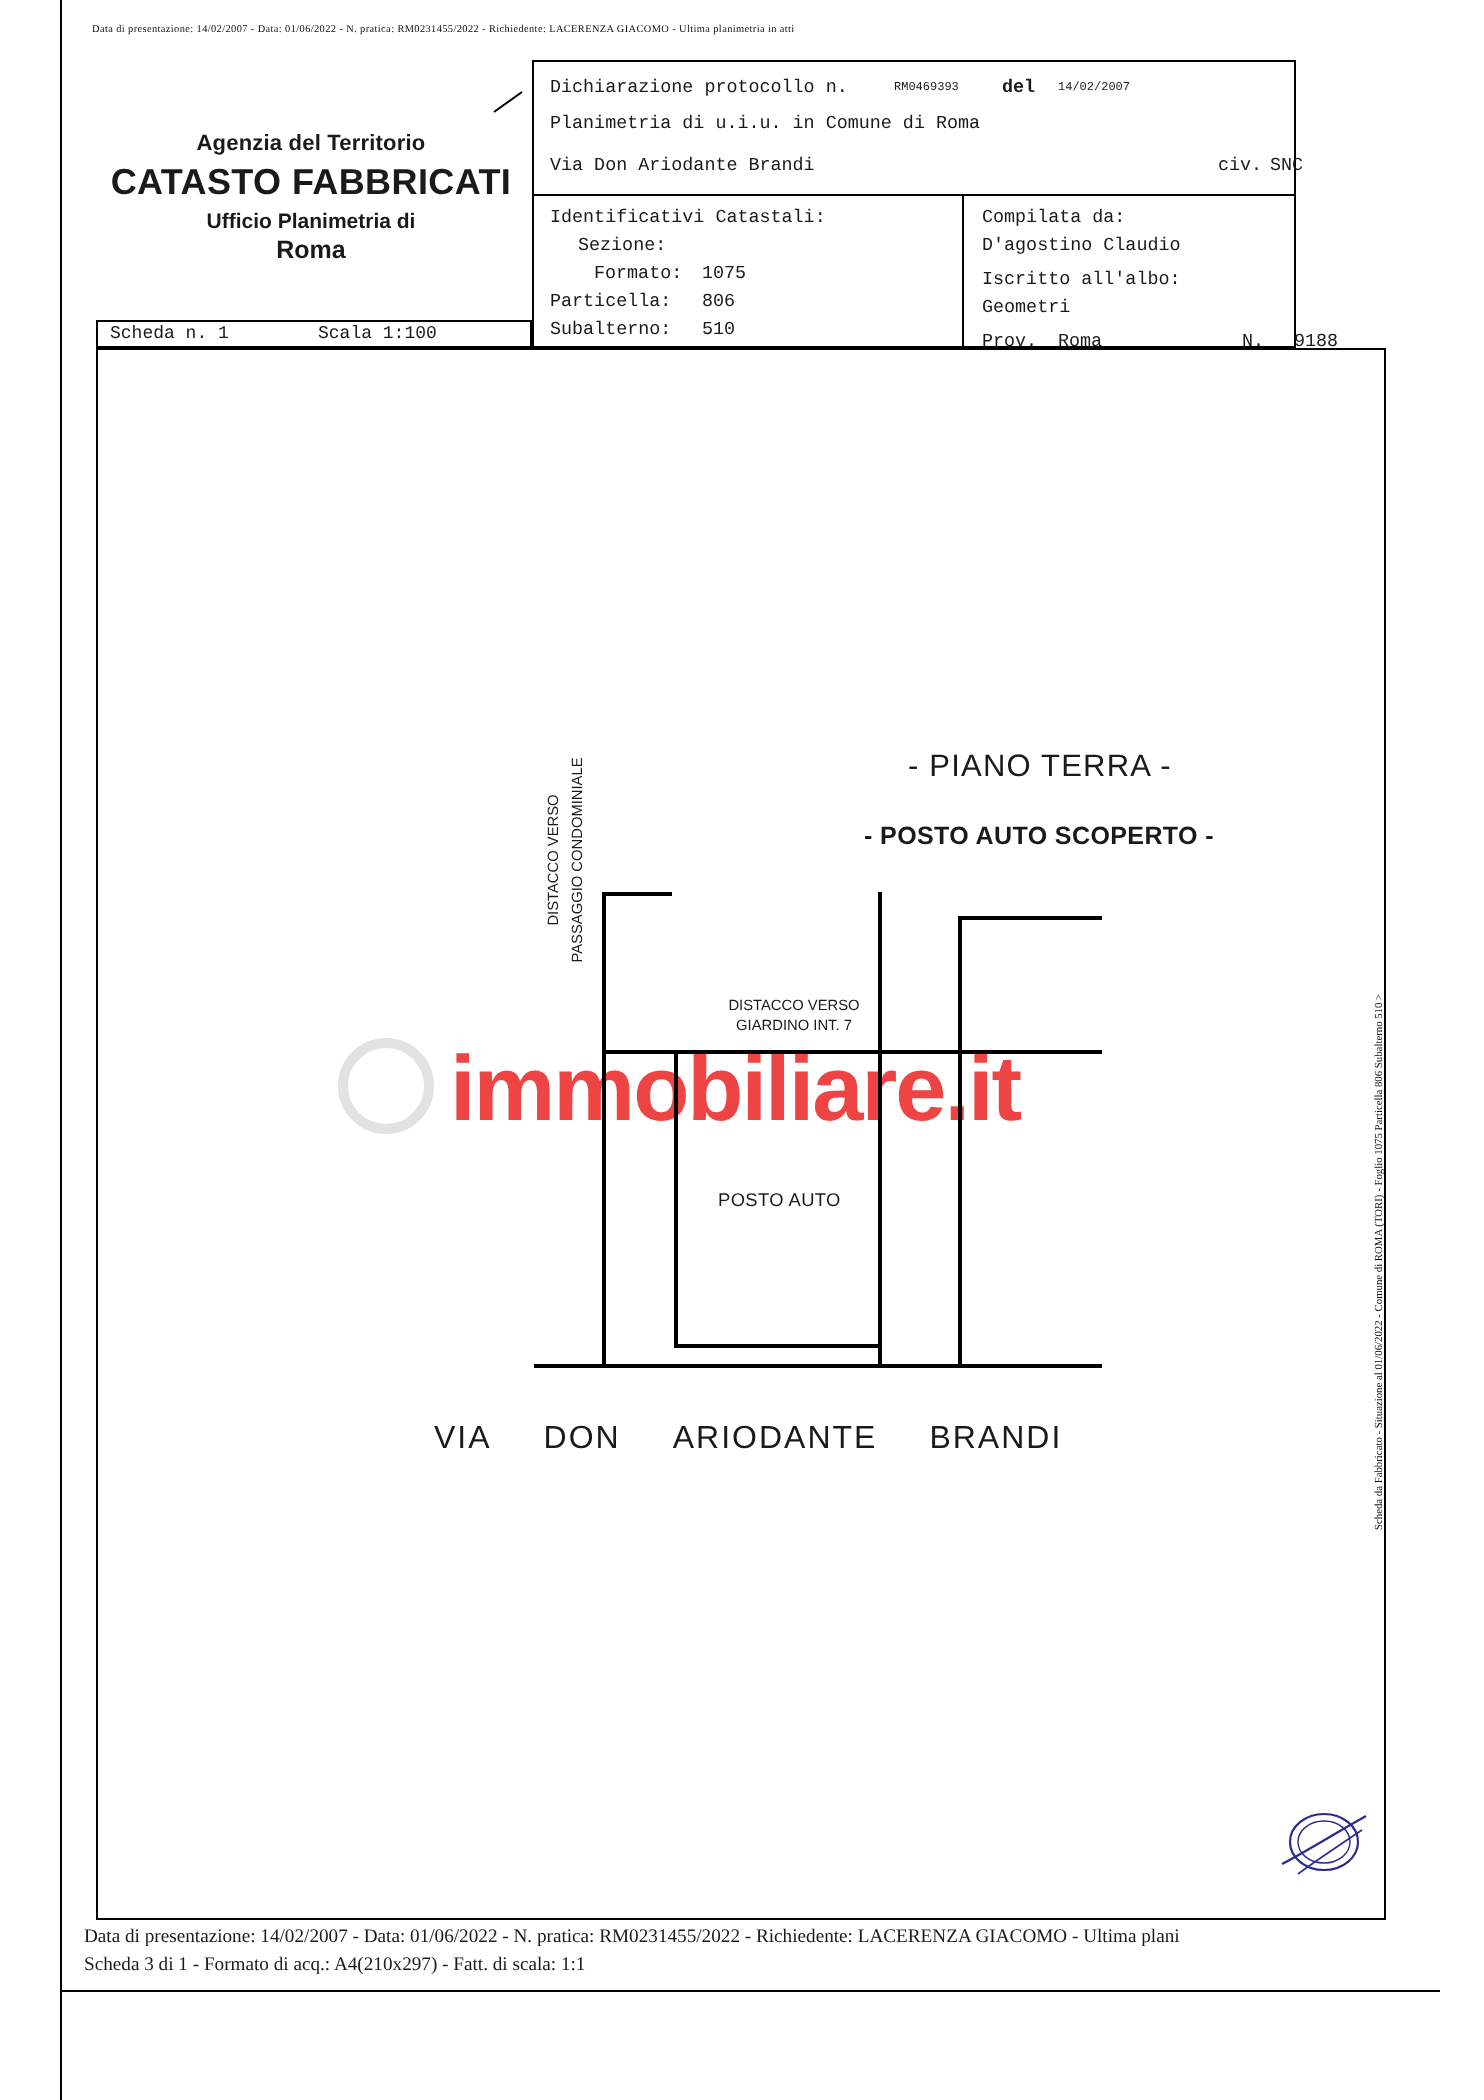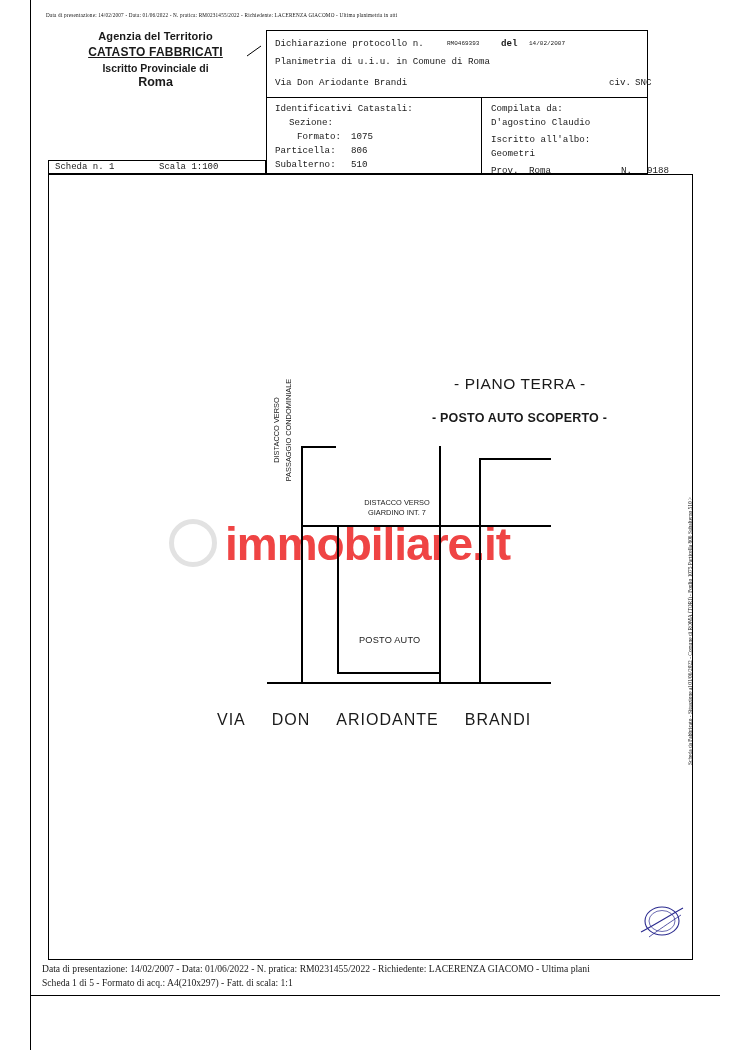--- a/index.html
+++ b/index.html
@@ -41,27 +41,27 @@
     left: 48px;
     top: 30px;
     width: 215px;
     text-align: center;
   }
   .agency-line1 {
     font-size: 11px;
     font-weight: bold;
     letter-spacing: .1px;
     margin-bottom: 3px;
+    margin-top: 36px;
   }
   .agency-line2 {
-    font-size: 12px;
+    font-size: 18px;
     font-weight: bold;
     letter-spacing: .2px;
     margin-bottom: 3px;
-    text-decoration: underline;
   }
   .agency-line3 {
     font-size: 10.5px;
     font-weight: bold;
     margin-bottom: 1px;
   }
   .agency-line4 {
     font-size: 12.5px;
     font-weight: bold;
   }
@@ -205,21 +205,20 @@
     line-height: 1.35;
     text-align: center;
     width: 86px;
   }
   .lbl-posto {
     position: absolute;
     left: 310px;
     top: 420px;
     font-size: 9.2px;
     letter-spacing: .2px;
-    margin-top: 40px;
   }
   .lbl-distacco1 {
     position: absolute;
     left: 223px;
     top: 330px;
     width: 150px;
     font-size: 7.4px;
     line-height: 1.35;
     transform: rotate(-90deg);
     transform-origin: left top;
@@ -307,21 +306,21 @@
 
 <div class="page">
 
   <div class="left-edge"></div>
 
   <div class="micro-header">Data di presentazione: 14/02/2007 - Data: 01/06/2022 - N. pratica: RM0231455/2022 - Richiedente: LACERENZA GIACOMO - Ultima planimetria in atti</div>
 
   <div class="agency-block">
     <div class="agency-line1">Agenzia del Territorio</div>
     <div class="agency-line2">CATASTO FABBRICATI</div>
-    <div class="agency-line3">Iscritto Provinciale di</div>
+    <div class="agency-line3">Ufficio Planimetria di</div>
     <div class="agency-line4">Roma</div>
   </div>
 
   <svg class="tick-mark" viewBox="0 0 16 12">
     <line x1="1" y1="11" x2="15" y2="1" stroke="#000" stroke-width="1"></line>
   </svg>
 
   <div class="head-table">
     <div class="ht-cell" style="left:8px; top:6px;">Dichiarazione protocollo n.</div>
     <div class="ht-cell tiny-num" style="left:180px; top:9px;">RM0469393</div>
@@ -406,16 +405,16 @@
 
     <svg class="stamp" viewBox="0 0 46 42">
       <ellipse cx="23" cy="20" rx="17" ry="14" fill="none" stroke="#2b2b8f" stroke-width="1.1"></ellipse>
       <ellipse cx="23" cy="20" rx="13" ry="10.5" fill="none" stroke="#2b2b8f" stroke-width="0.7"></ellipse>
       <path d="M2 31 C12 26 28 16 44 7" fill="none" stroke="#2b2b8f" stroke-width="1.1"></path>
       <path d="M10 36 C18 30 30 22 42 14" fill="none" stroke="#2b2b8f" stroke-width="0.8"></path>
     </svg>
   </div>
 
   <div class="footer-1">Data di presentazione: 14/02/2007 - Data: 01/06/2022 - N. pratica: RM0231455/2022 - Richiedente: LACERENZA GIACOMO - Ultima plani</div>
-  <div class="footer-2">Scheda 1 di 5 - Formato di acq.: A4(210x297) - Fatt. di scala: 1:1</div>
+  <div class="footer-2">Scheda 3 di 1 - Formato di acq.: A4(210x297) - Fatt. di scala: 1:1</div>
   <div class="footer-rule"></div>
 
 </div>
 
 </body></html>

